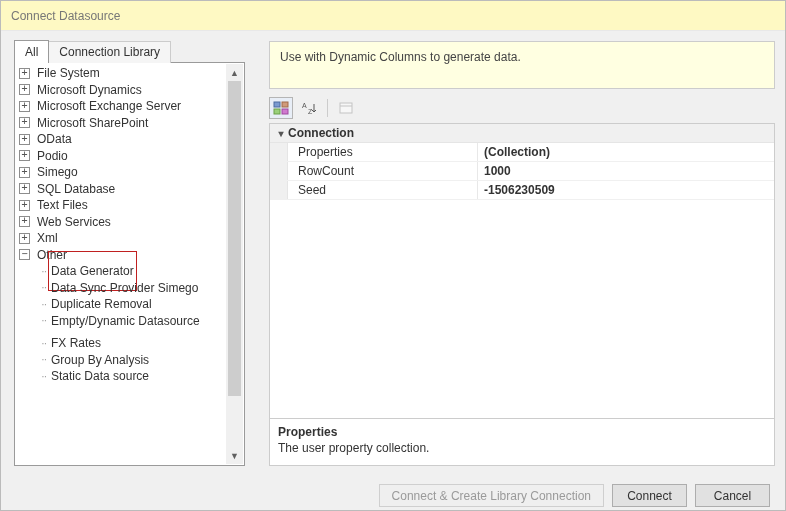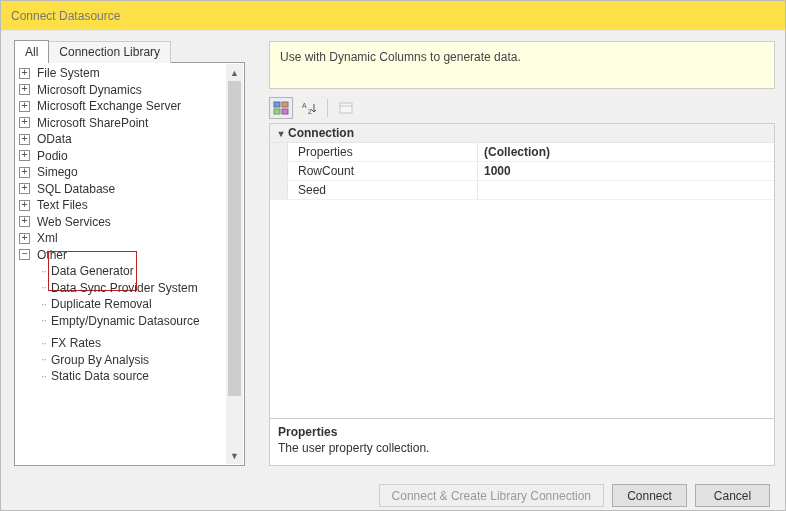--- a/index.html
+++ b/index.html
@@ -1,18 +1,18 @@
 <!DOCTYPE html>
 <html><head>
 <meta charset="utf-8">
 <style>
   * { box-sizing: border-box; }
   html, body { margin: 0; padding: 0; font-family: "Segoe UI", Tahoma, sans-serif; font-size: 12px; color: #333; background: #fff; }
   .window { width: 786px; height: 511px; border: 1px solid #bbb; background: #f0f0f0; display: flex; flex-direction: column; position: relative; }
-  .titlebar { height: 30px; line-height: 30px; padding: 0 10px; font-size: 12px; color: #777; background: #fde047; border-bottom: 1px solid #e8e8e8; }
+  .titlebar { height: 30px; line-height: 30px; padding: 0 10px; font-size: 12px; color: #777; background: #fef9c3; border-bottom: 1px solid #e8e8e8; }
   .content { flex: 1; display: flex; padding: 10px 10px 0 13px; gap: 24px; }
 
   
   .left { width: 231px; display: flex; flex-direction: column; }
   .tabs { display: flex; align-items: flex-end; height: 22px; position: relative; z-index: 2; }
   .tab { padding: 3px 10px 4px 10px; border: 1px solid #ccc; border-bottom: none; background: #f5f5f5; margin-right: -1px; font-size: 12px; cursor: default; position: relative; }
   .tab.active { background: #fff; border-color: #9a9a9a; z-index: 3; padding-top:4px; }
   .tab.active::after { content:""; position:absolute; left:0; right:0; bottom:-1px; height:2px; background:#fff; }
   .treebox { flex: 1; border: 1px solid #9a9a9a; background: #fff; margin-top: -1px; position: relative; overflow: hidden; }
   .tree { position: absolute; top: 2px; left: 2px; right: 18px; bottom: 2px; overflow: hidden; }
@@ -139,21 +139,21 @@
                 <span>−</span>
               </span>
               <span class="label">Other</span>
             </div>
             <div class="node highlight" style="padding-left: 17px;">
               <span class="dotline"></span>
               <span class="label">Data Generator</span>
             </div>
             <div class="node" style="padding-left: 17px;">
               <span class="dotline"></span>
-              <span class="label">Data Sync Provider System</span>
+              <span class="label">Data Sync Provider Simego</span>
             </div>
             <div class="node" style="padding-left: 17px;">
               <span class="dotline"></span>
               <span class="label">Duplicate Removal</span>
             </div>
             <div class="node" style="padding-left: 17px;">
               <span class="dotline"></span>
               <span class="label">Empty/Dynamic Datasource</span>
             </div>
             <div class="node" style="padding-left: 17px; margin-top: 6px;">
@@ -219,20 +219,21 @@
               <div class="pval">(Collection)</div>
             </div>
             <div class="prow">
               <div class="gutter"></div>
               <div class="pname">RowCount</div>
               <div class="pval">1000</div>
             </div>
             <div class="prow">
               <div class="gutter"></div>
               <div class="pname">Seed</div>
+              <div class="pval">-1506230509</div>
             </div>
           </div>
         <div class="propdesc">
           <div class="t">Properties</div>
           <div>The user property collection.</div>
         </div>
       </div>
     </div>
   </div>
 

